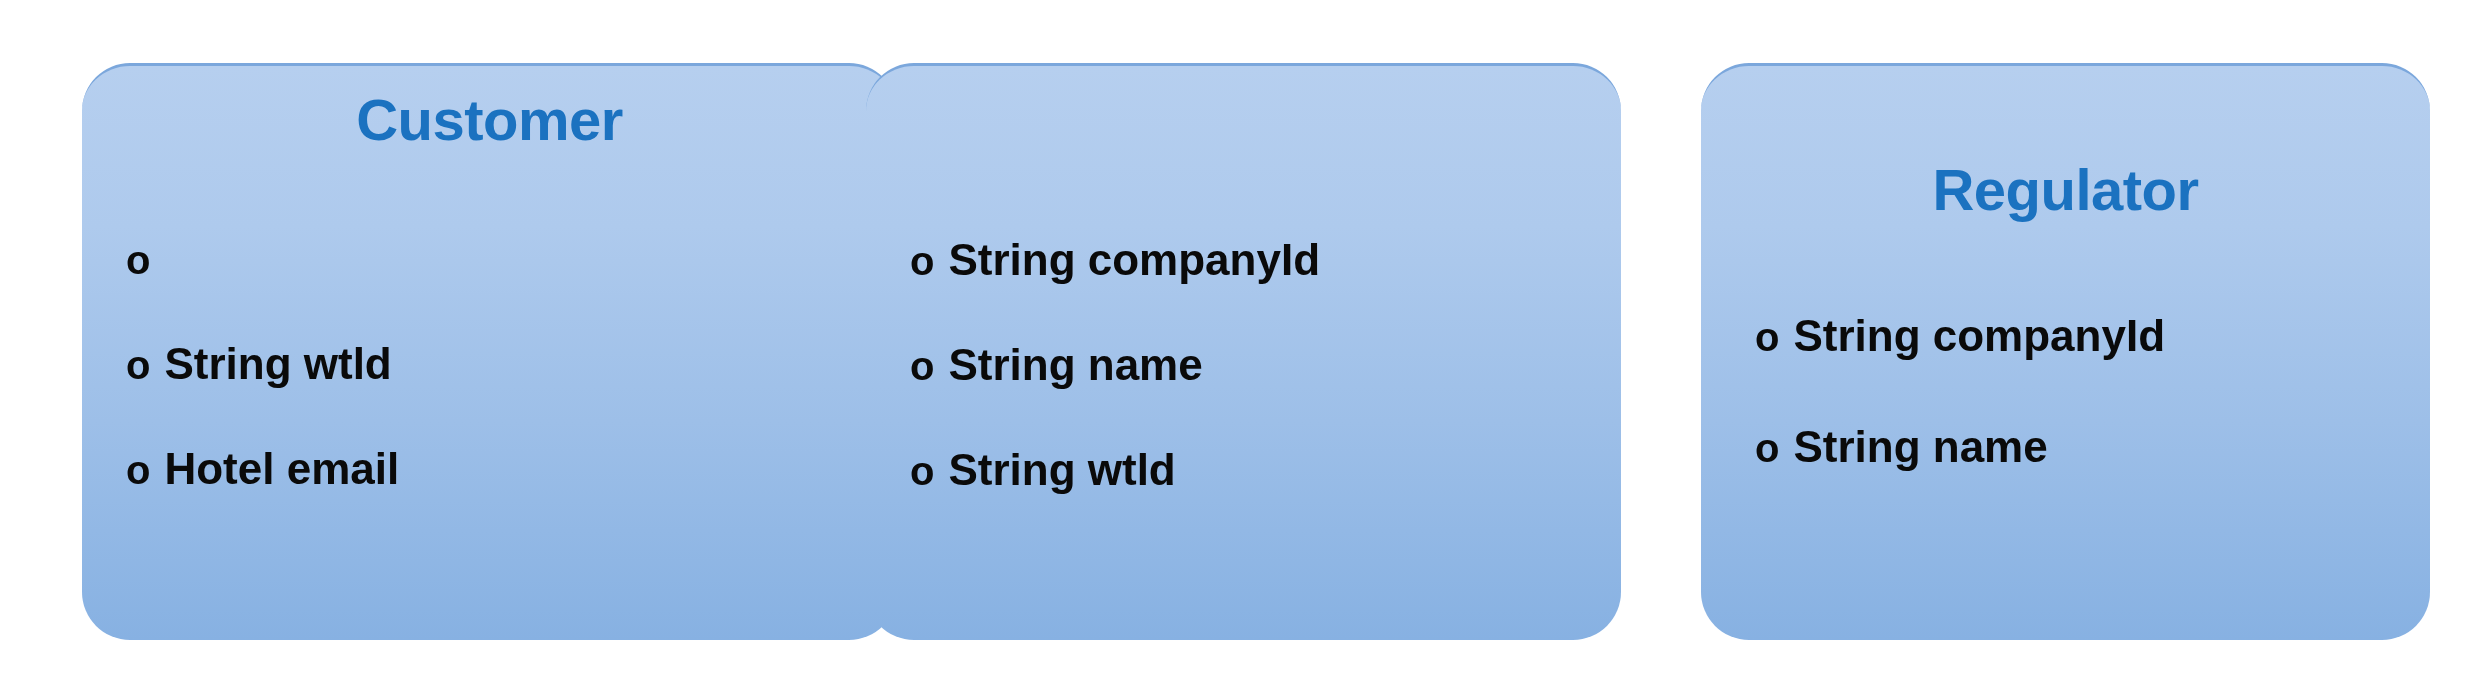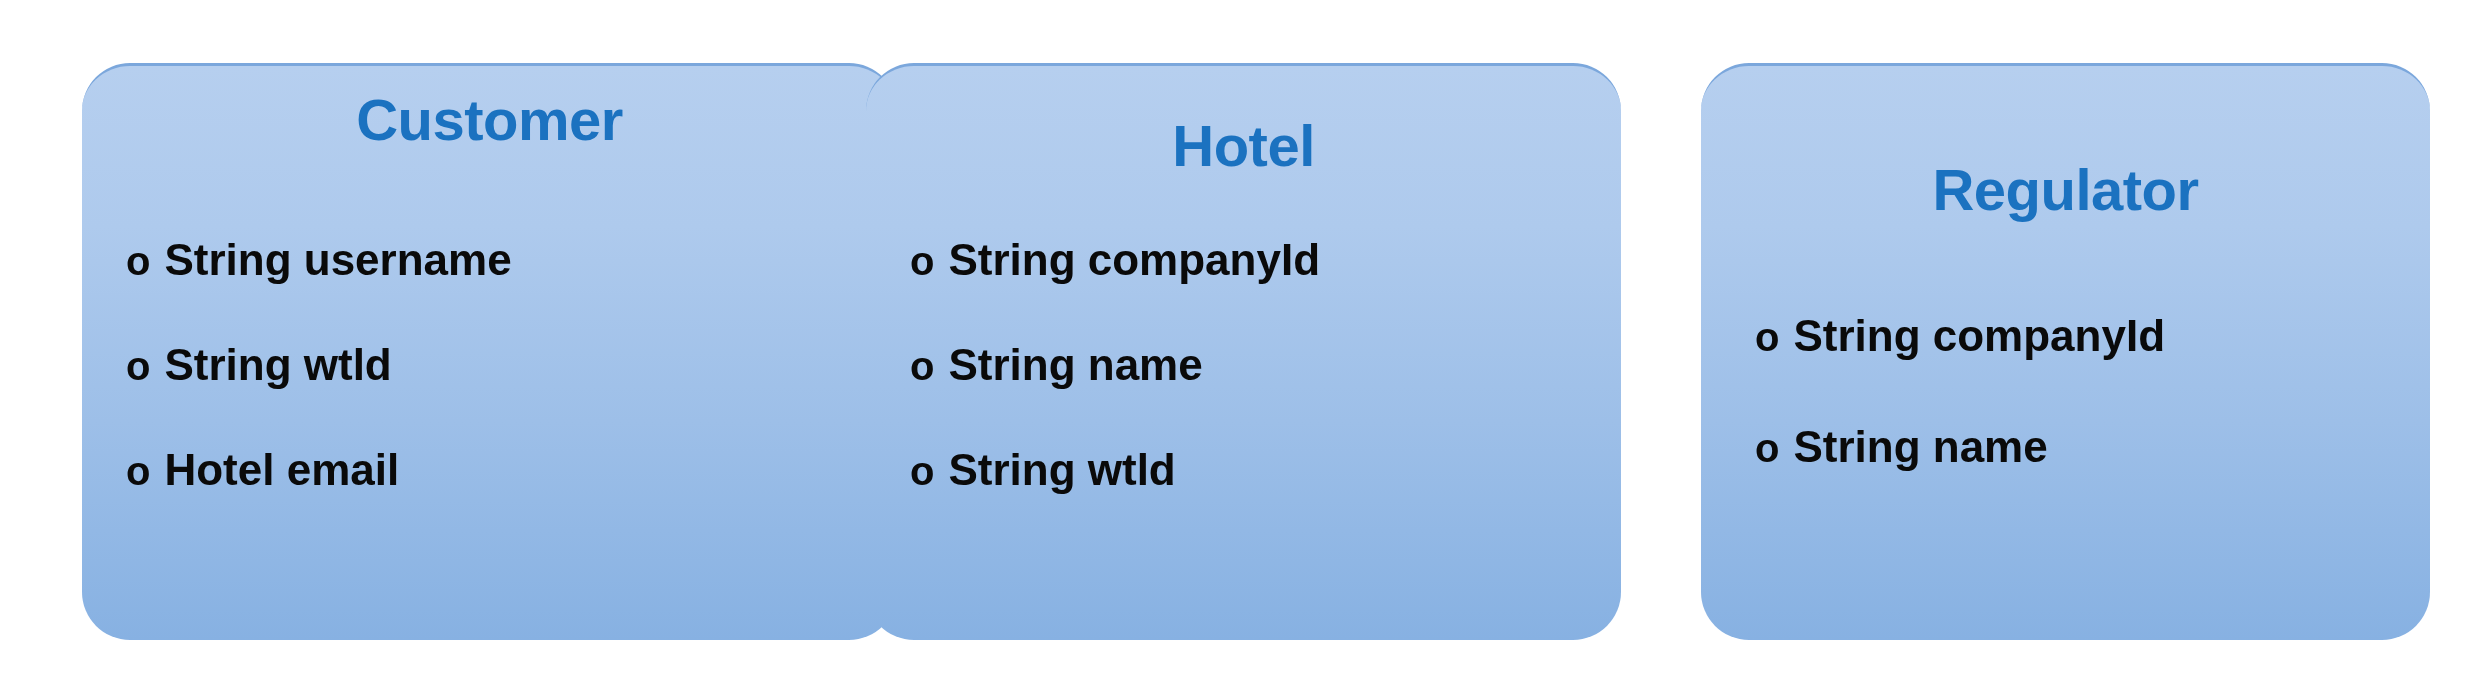--- a/index.html
+++ b/index.html
@@ -106,35 +106,33 @@
 </head>
 <body>
 
 <div id="canvas">
 
   <div class="entity-card" id="card-customer">
     <div class="card-title">Customer</div>
     <ul class="card-items">
       <li class="card-item">
         <span class="bullet-o">o</span>
-        <span class="item-text">String username</span>
       </li>
       <li class="card-item">
         <span class="bullet-o">o</span>
         <span class="item-text">String wtld</span>
       </li>
       <li class="card-item">
         <span class="bullet-o">o</span>
         <span class="item-text">Hotel email</span>
       </li>
     </ul>
   </div>
 
   <div class="entity-card" id="card-hotel">
-    <div class="card-title">Hotel</div>
     <ul class="card-items">
       <li class="card-item">
         <span class="bullet-o">o</span>
         <span class="item-text">String companyId</span>
       </li>
       <li class="card-item">
         <span class="bullet-o">o</span>
         <span class="item-text">String name</span>
       </li>
       <li class="card-item">

